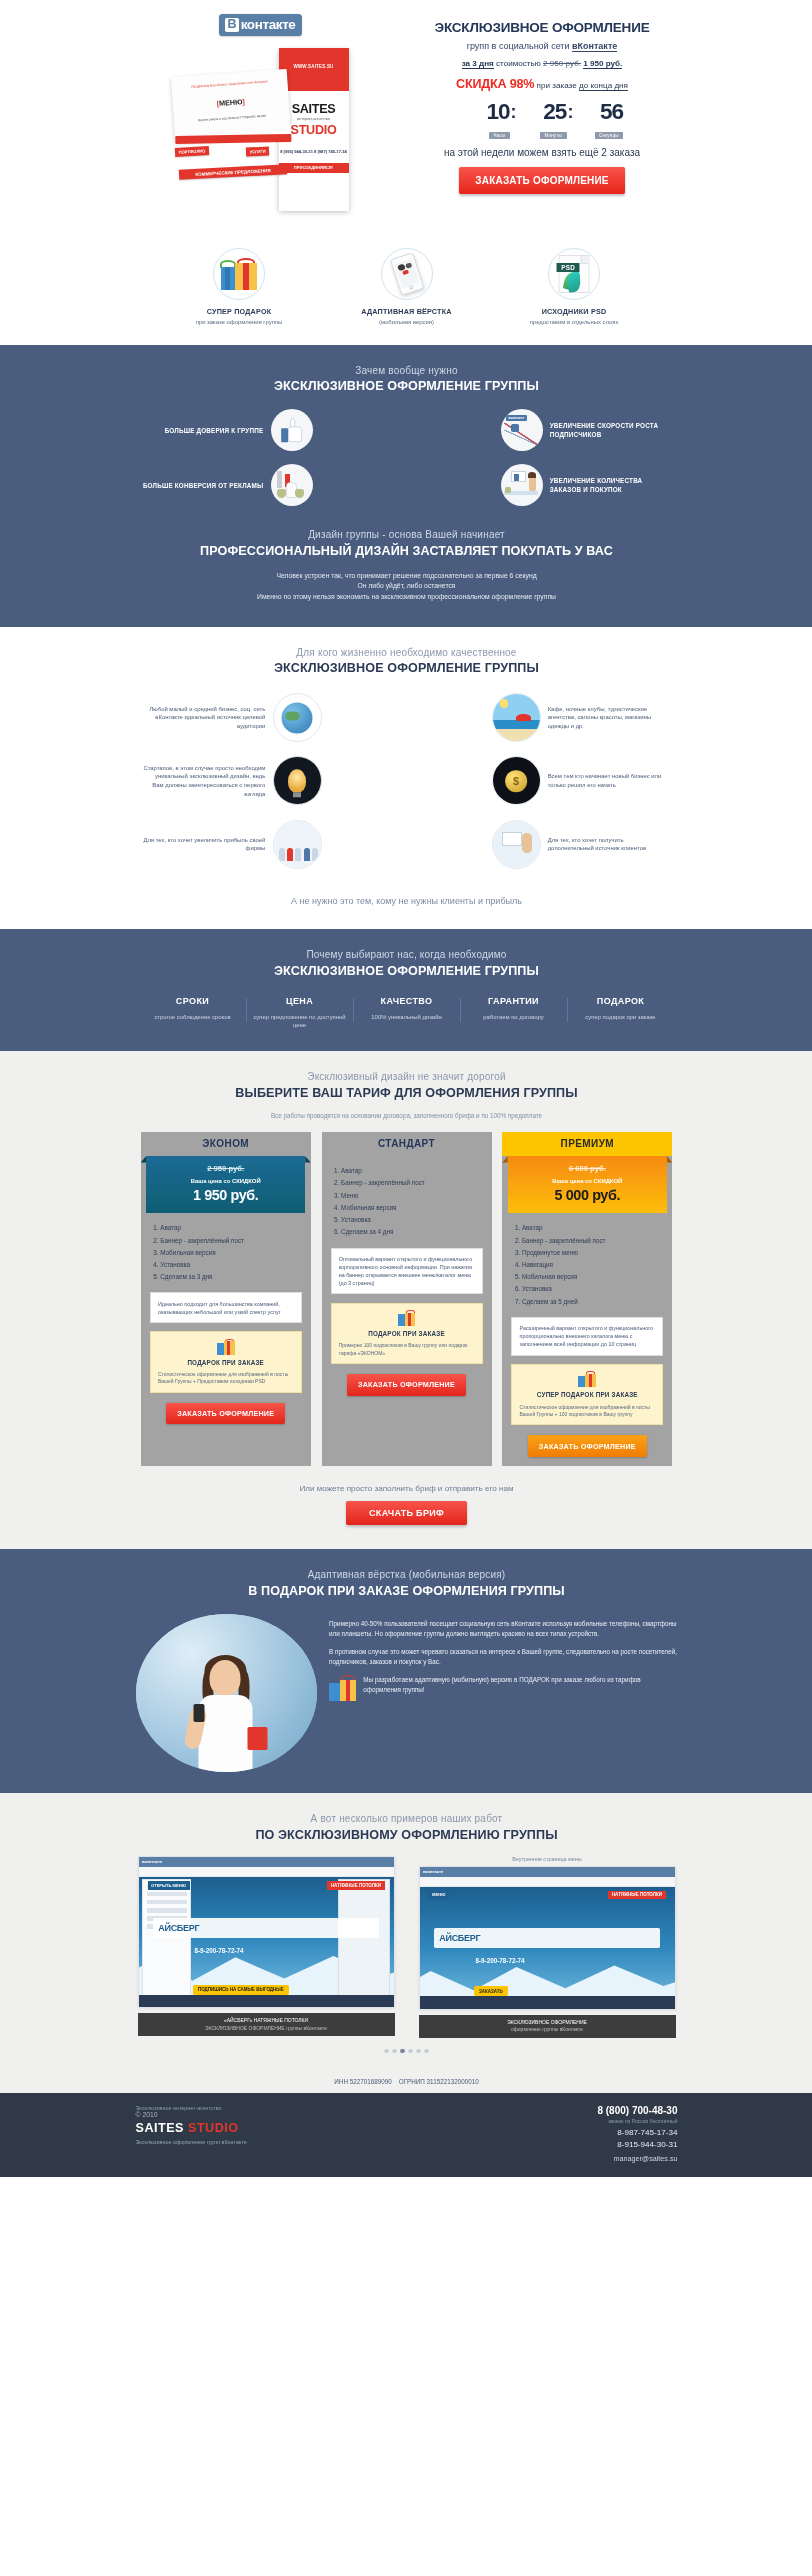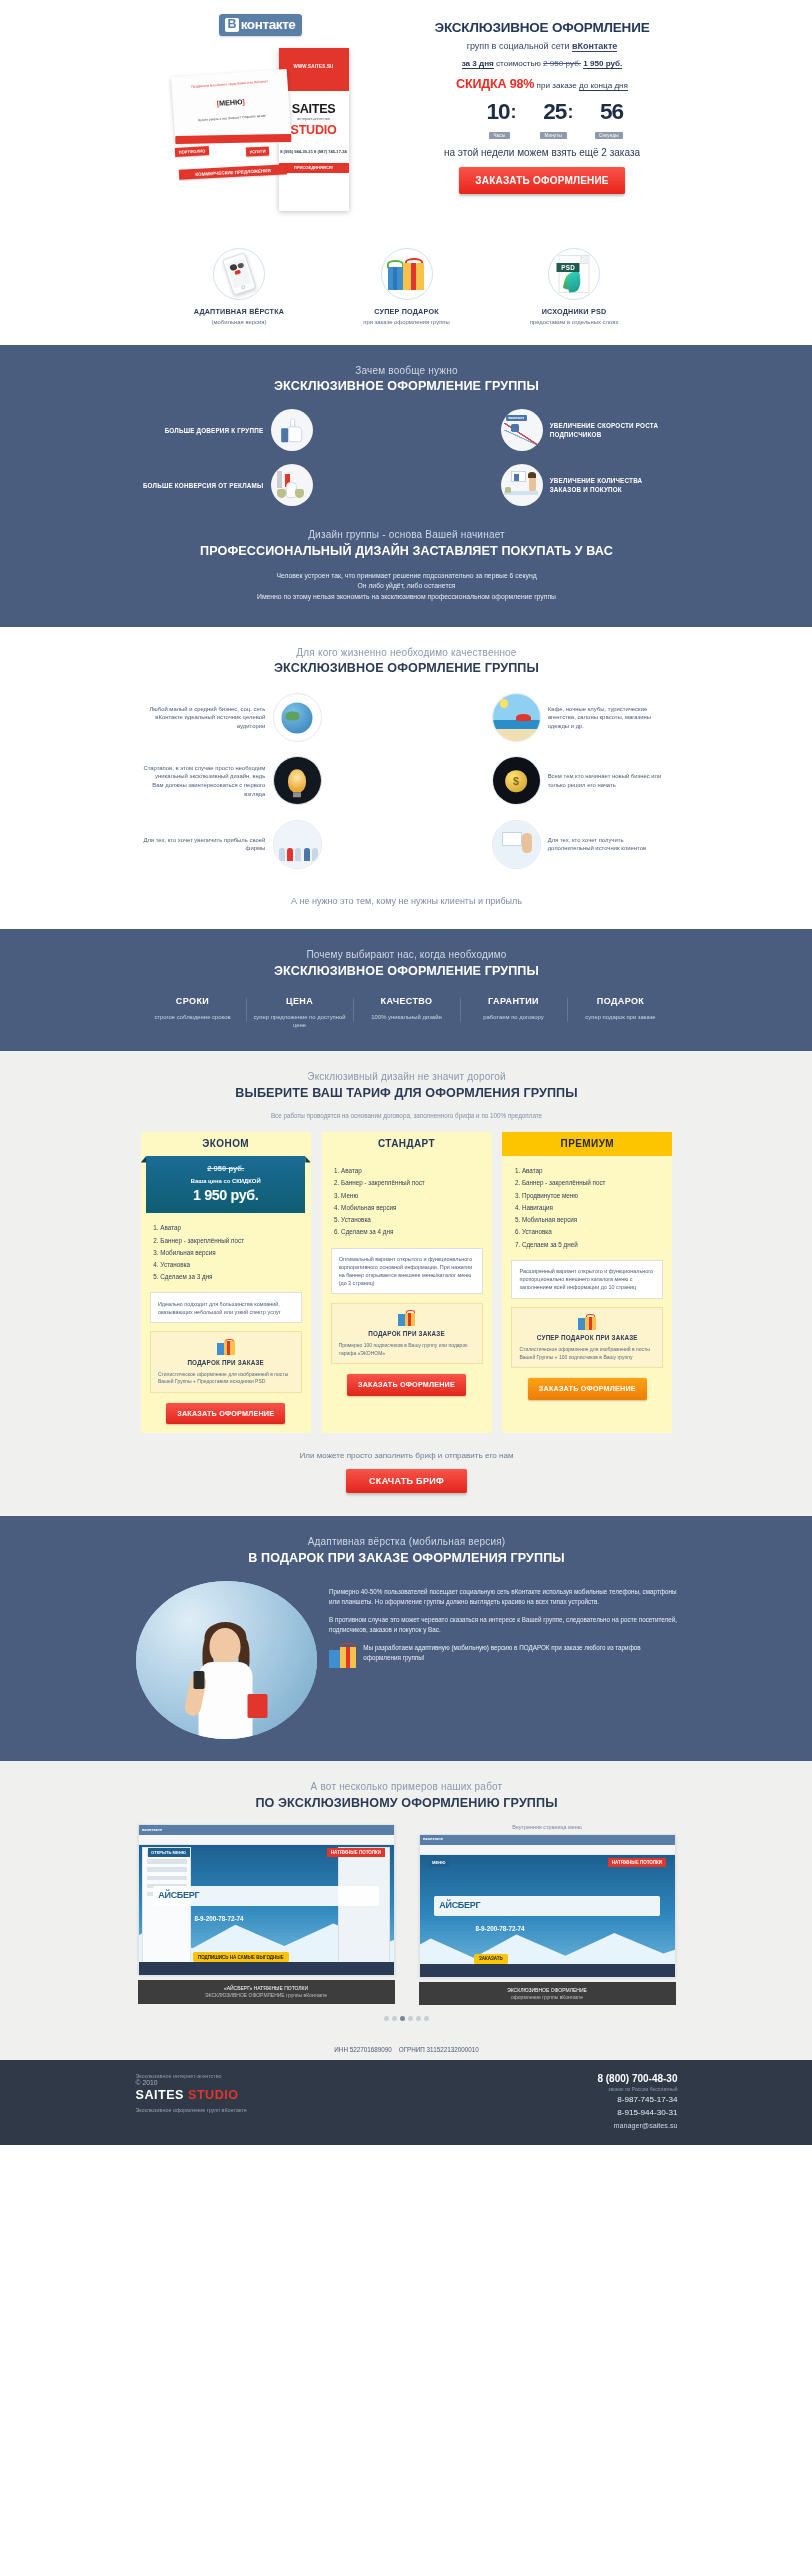--- a/index.html
+++ b/index.html
@@ -274,21 +274,21 @@
   .ch-col + .ch-col:before {
     content:""; position:absolute; left:0; top:1.8px; bottom:7.2px; width:0.9px; background:#63759a;
   }
   .ch-t { font-size: 9px; font-weight: bold; color: #fff; letter-spacing: 0.4px; }
   .ch-s { font-size: 5.9px; color: #cdd6e4; margin-top: 7.2px; line-height: 8.1px; }
 
   
   .tariffs { padding: 20px 0 23.5px; }
   .tar-note { font-size: 6.3px; color: #8190a8; text-align: center; margin-top: 12.6px; }
   .tar-grid { display: flex; justify-content: center; gap: 10.8px; margin-top: 12.6px; }
-  .tcard { width: 170px; background: #fef9c3; padding-bottom: 9px; position: relative; }
+  .tcard { width: 170px; background: #a3a3a3; padding-bottom: 9px; position: relative; }
   .tcard-head { text-align: center; padding: 6.3px 0 7.2px; font-size: 10px; font-weight: bold;
     color: #24365c; letter-spacing: 0.4px; }
   .tcard.premium .tcard-head { background: #fdc400; color: #2b2b2b; }
   .tband { margin: 0 5.4px; padding: 8.1px 0 10px; text-align: center; color: #fff; position: relative; }
   .tband.eco { background: linear-gradient(#1b6b95, #0f5d72); }
   .tband.std { background: linear-gradient(#e21d1d, #c00808); }
   .tband.prm { background: linear-gradient(#f68a12, #fdbe0a); }
   .tband:before, .tband:after {
     content:""; position:absolute; top:0; width:5.4px; height:6.3px; background:#8d1111;
   }
@@ -483,42 +483,42 @@
         </div>
 
         <div class="h-note">на этой недели можем взять ещё 2 заказа</div>
         <button class="btn-red">ЗАКАЗАТЬ ОФОРМЛЕНИЕ</button>
       </div>
     </div>
 
     <div class="perks">
       <div class="perk">
         <div class="circ">
+          <div class="gift">
+              <div class="bw1"></div>
+              <div class="bw2"></div>
+              <div class="bx1"></div>
+              <div class="bx2"></div>
+            </div>
+        </div>
+        <div class="perk-t">СУПЕР ПОДАРОК</div>
+        <div class="perk-s">при заказе оформления группы</div>
+      </div>
+      <div class="perk">
+        <div class="circ">
           <div class="phone">
               <div class="scr"></div>
               <div class="pix"></div>
               <div class="pix2"></div>
               <div class="pix3"></div>
               <div class="dot"></div>
             </div>
         </div>
         <div class="perk-t">АДАПТИВНАЯ ВЁРСТКА</div>
         <div class="perk-s">(мобильная версия)</div>
-      </div>
-      <div class="perk">
-        <div class="circ">
-          <div class="gift">
-              <div class="bw1"></div>
-              <div class="bw2"></div>
-              <div class="bx1"></div>
-              <div class="bx2"></div>
-            </div>
-        </div>
-        <div class="perk-t">СУПЕР ПОДАРОК</div>
-        <div class="perk-s">при заказе оформления группы</div>
       </div>
       <div class="perk">
         <div class="circ">
           <div class="psd">
               <div class="fold"></div>
               <div class="quill"></div>
               <div class="feather"></div>
               <div class="lbl">PSD</div>
             </div>
         </div>
@@ -738,20 +738,25 @@
                 <div class="b2"></div>
               </div>
             <div class="gt">ПОДАРОК ПРИ ЗАКАЗЕ</div>
             <div class="gs">Примерно 100 подписчиков в Вашу группу или подарок тарифа «ЭКОНОМ»</div>
           </div>
           <button class="tbtn red">ЗАКАЗАТЬ ОФОРМЛЕНИЕ</button>
         </div>
 
         <div class="tcard premium">
           <div class="tcard-head">ПРЕМИУМ</div>
+          <div class="tband prm">
+            <div class="t-old">6 600 руб.</div>
+            <div class="t-disc">Ваша цена со СКИДКОЙ</div>
+            <div class="t-new">5 000 руб.</div>
+          </div>
           <ul class="tlist">
             <li>1. Аватар</li>
             <li>2. Баннер - закреплённый пост</li>
             <li>3. Продвинутое меню</li>
             <li>4. Навигация</li>
             <li>5. Мобильная версия</li>
             <li>6. Установка</li>
             <li>7. Сделаем за 5 дней</li>
           </ul>
           <div class="tbox">Расширенный вариант открытого и функционального пропорционально внешнего каталога меню с заполнением всей информации до 10 страниц</div>

